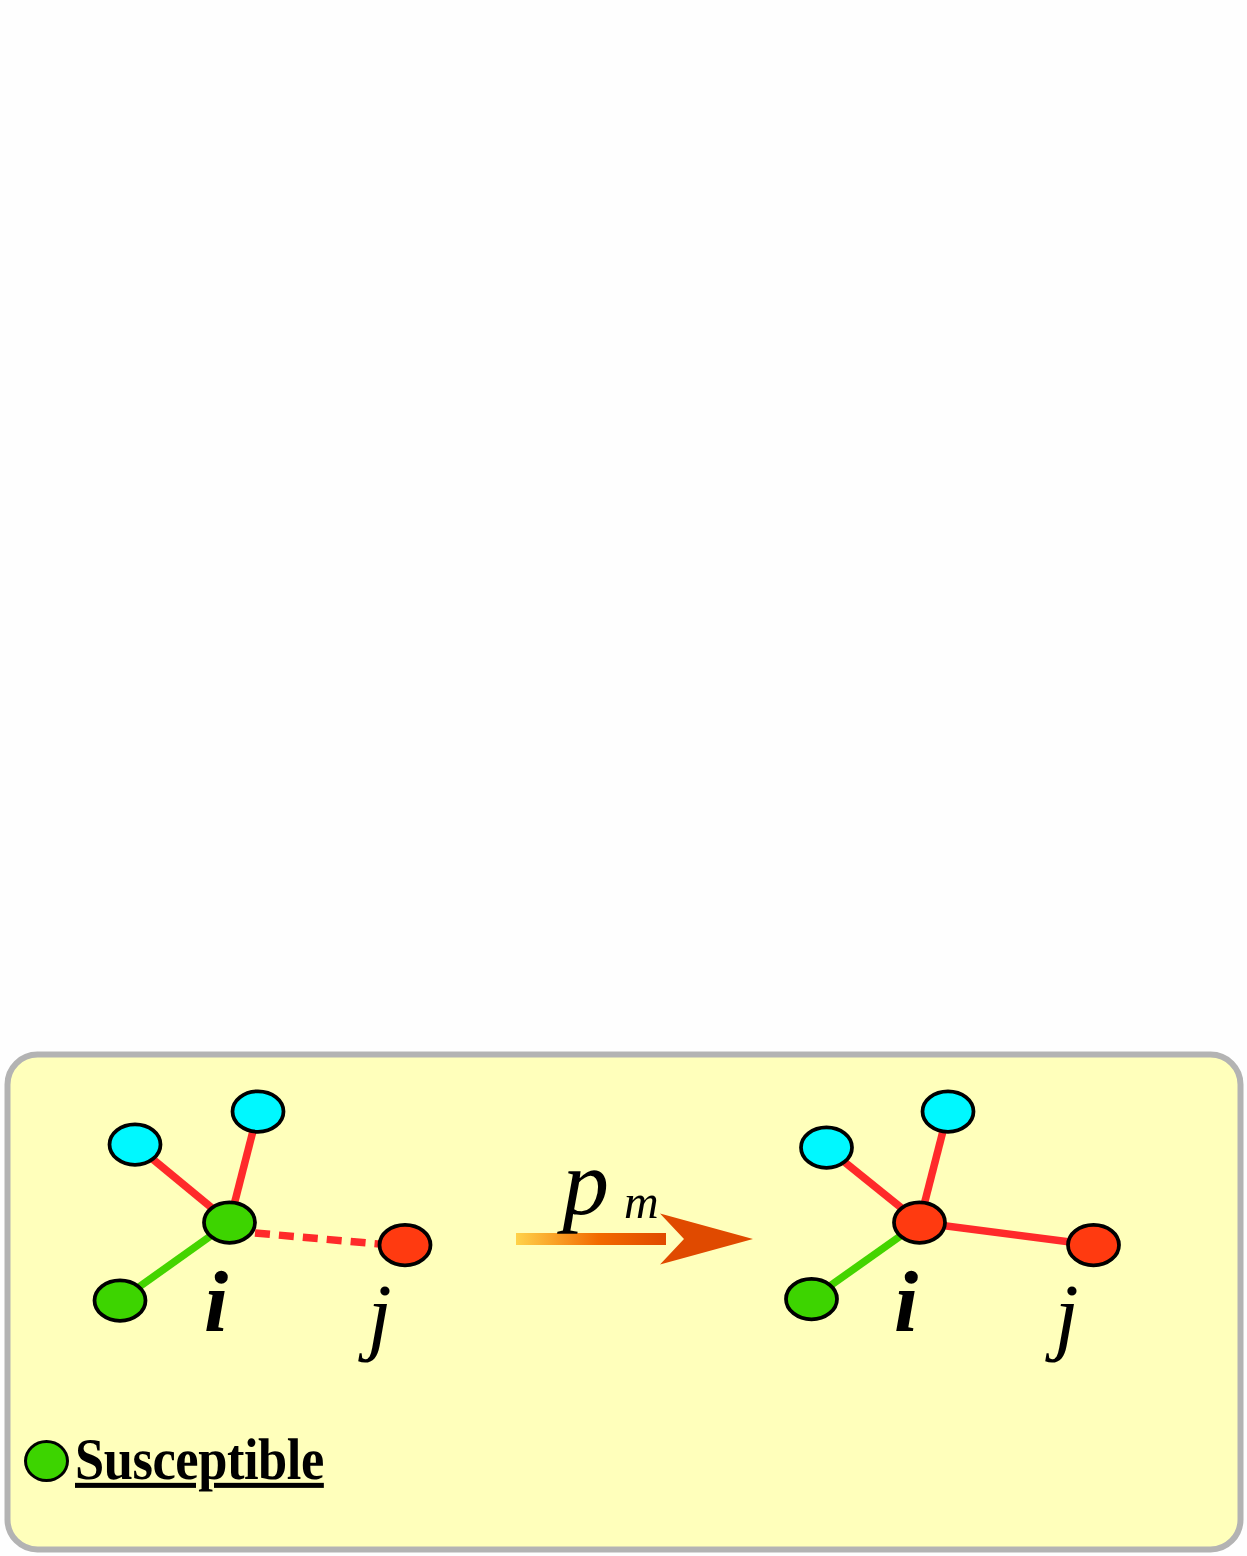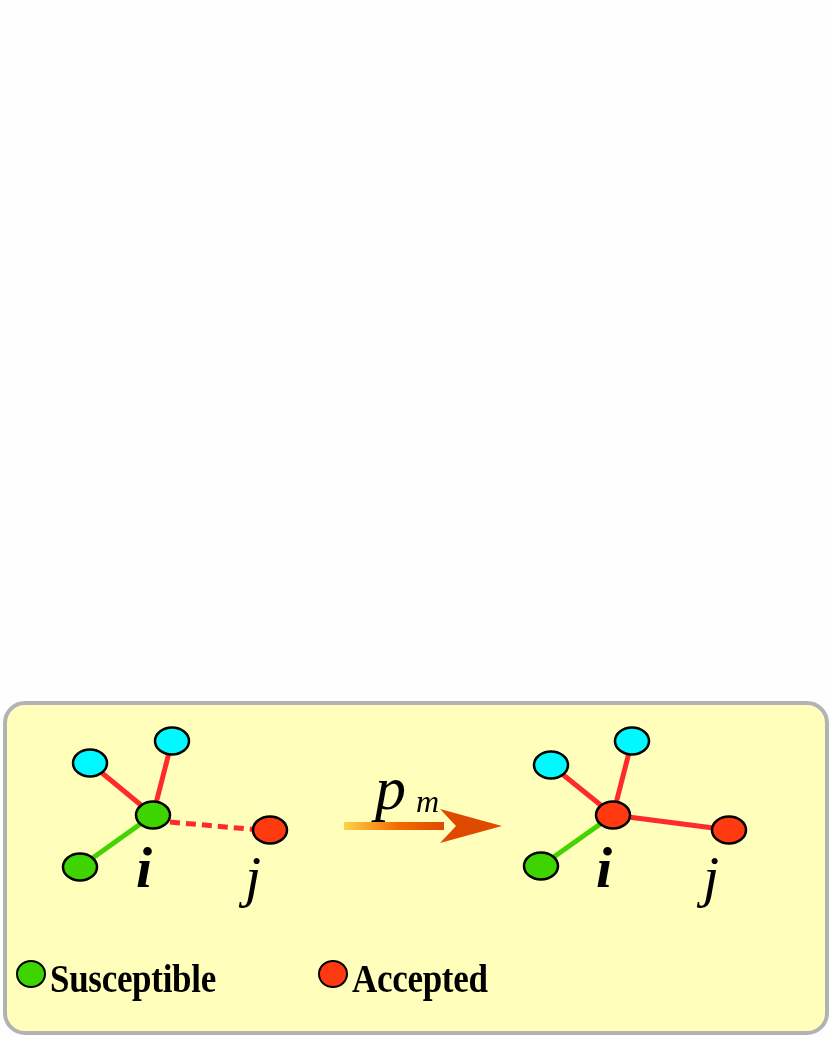--- a/index.html
+++ b/index.html
@@ -1,20 +1,20 @@
 <!DOCTYPE html>
 <html><head>
 <meta charset="utf-8">
 <style>
   html,body{margin:0;padding:0;background:#fefefe;}
   body{width:831px;height:1037px;position:relative;overflow:hidden;font-family:"Liberation Serif",serif;}
   .panel{position:absolute;left:3px;top:701px;width:818px;height:326px;background:#ffffbb;border:4px solid #b3b3b3;border-radius:22px;}
   svg.diagram{position:absolute;left:0;top:0;}
   .legend{position:absolute;left:0;top:944px;width:831px;height:60px;}
-  .leg-item{position:absolute;top:16px;display:flex;align-items:flex-start;height:60px;}
+  .leg-item{position:absolute;top:0;display:flex;align-items:center;height:60px;text-decoration:underline;}
   .leg-dot{width:30px;height:28px;border-radius:50%;border:2.5px solid #000;box-sizing:border-box;margin-right:4px;}
   .leg-label{font-family:"Liberation Serif",serif;font-weight:bold;font-size:35px;color:#000;transform:scaleY(1.12);letter-spacing:-0.3px;}
   .lbl{font-family:"Liberation Serif",serif;font-style:italic;}
 </style>
 </head>
 <body>
 
 <div class="panel"></div>
 
 <svg class="diagram" width="831" height="1037" viewBox="0 0 831 1037">
@@ -60,17 +60,13 @@
     <text class="lbl" x="596" y="887" font-size="58" font-weight="bold" fill="#000">i</text>
     <text class="lbl" x="703" y="896" font-size="58" fill="#000">j</text>
   </g>
 </svg>
 
 <div class="legend">
   <div class="leg-item" style="left:16px">
     <span class="leg-dot" style="background:#3dd400"></span>
     <span class="leg-label">Susceptible</span>
   </div>
-  <div class="leg-item" style="left:318px">
-    <span class="leg-dot" style="background:#ff3a10"></span>
-    <span class="leg-label">Accepted</span>
-  </div>
 </div>
 
 </body></html>

